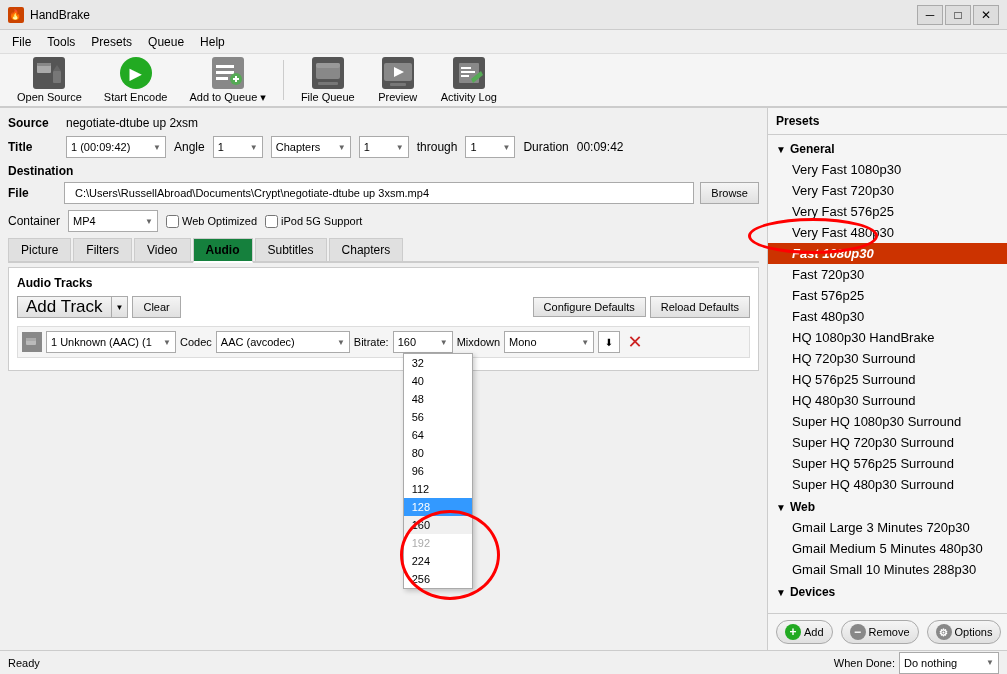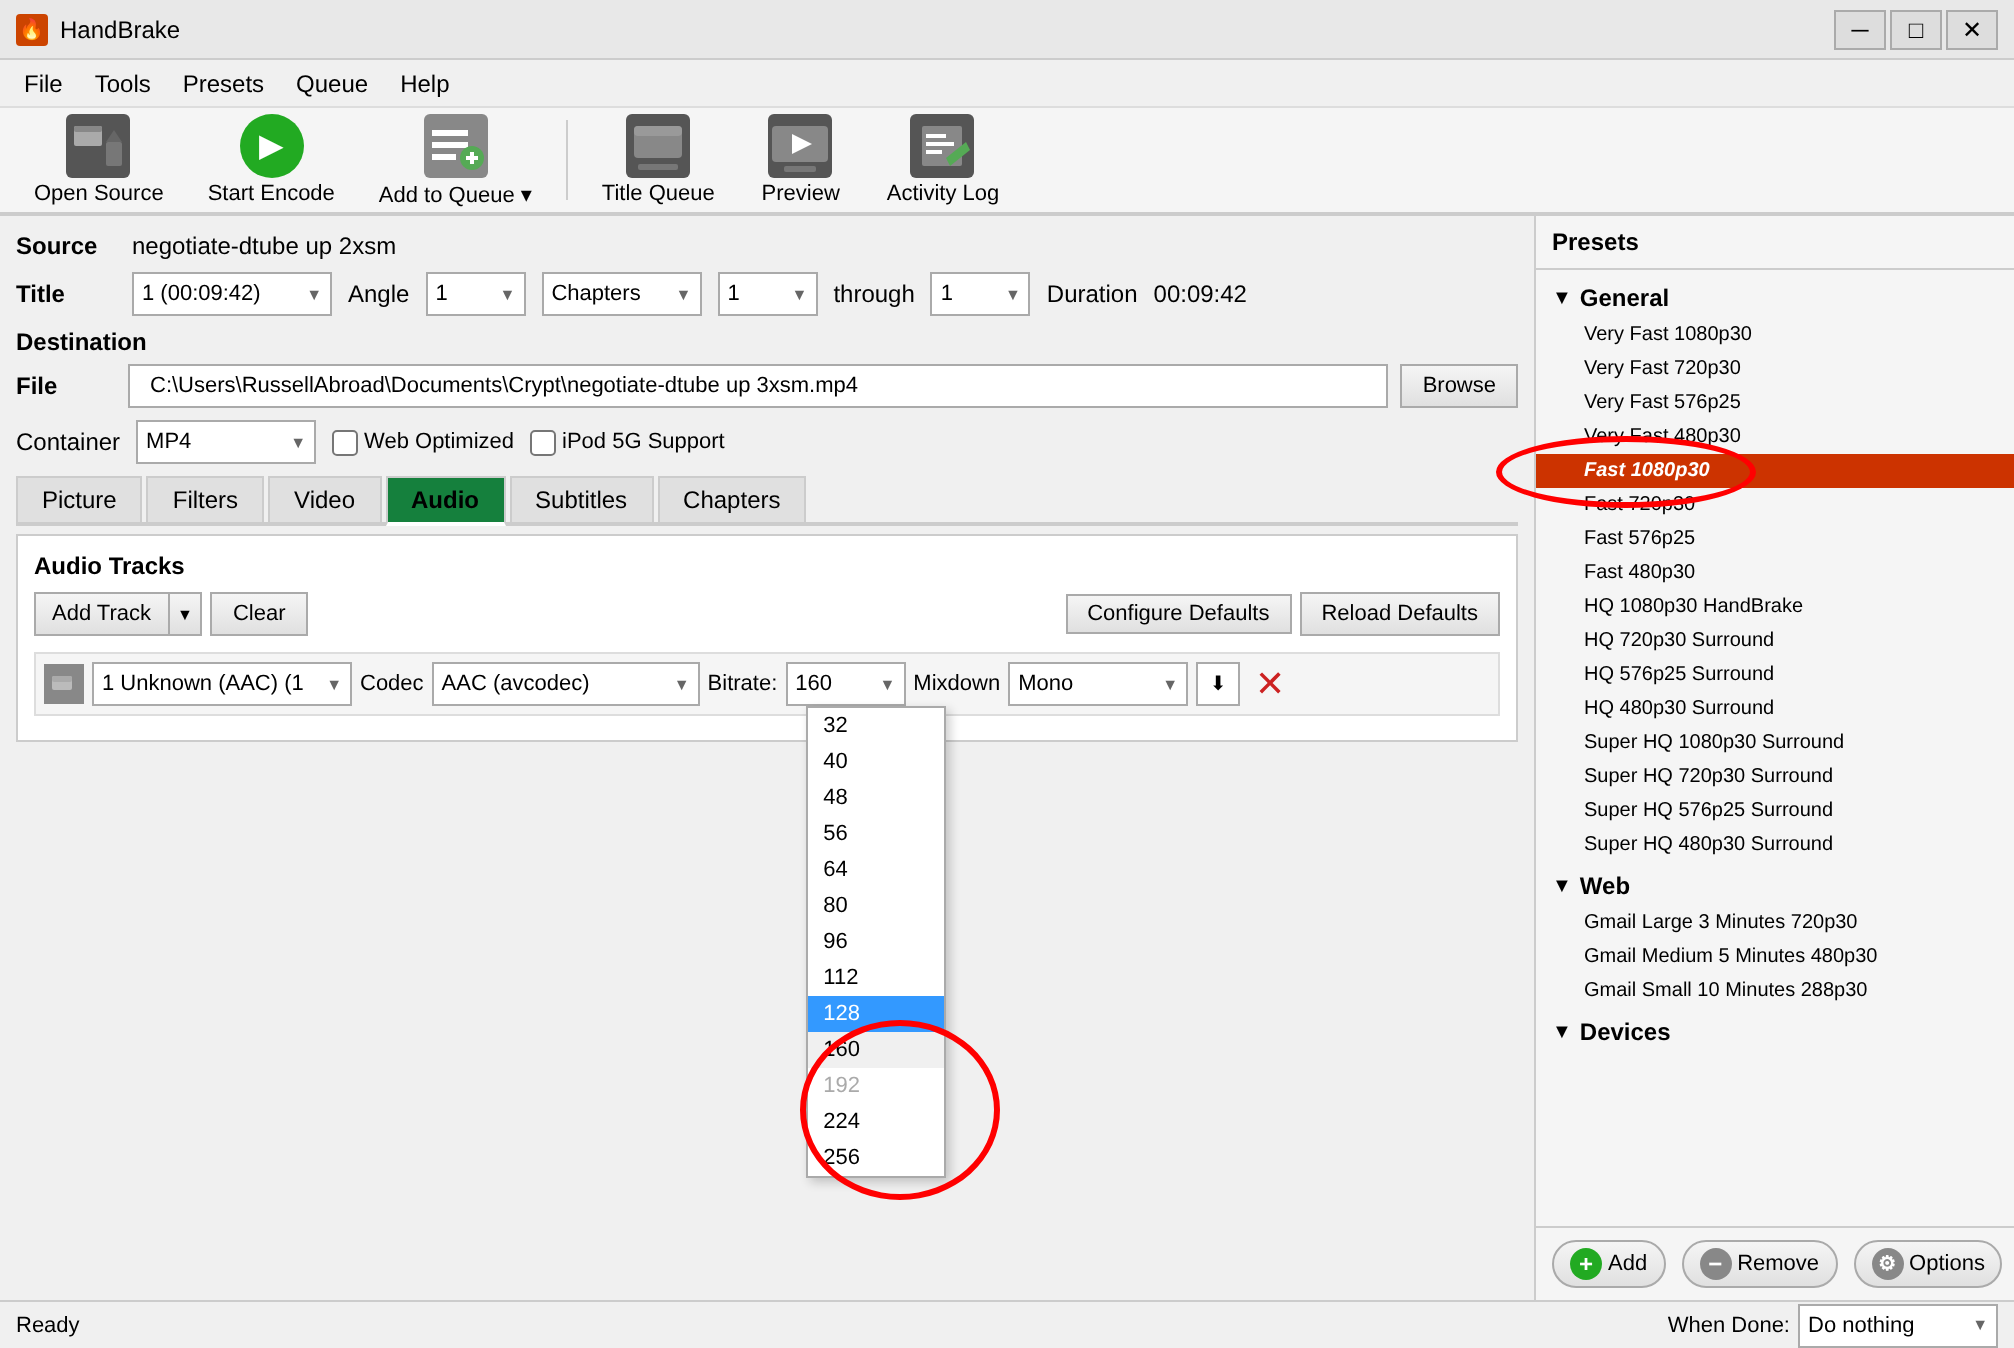--- a/index.html
+++ b/index.html
@@ -56,21 +56,21 @@
     .tabs-container { margin-bottom: 4px; }
     .tabs { display: flex; border-bottom: 2px solid #ccc; }
     .tab { padding: 4px 12px; font-size: 12px; cursor: pointer; border: 1px solid #ccc; border-bottom: none; background: #e0e0e0; margin-right: 2px; }
     .tab.active { background: #15803d; border-bottom: 2px solid white; margin-bottom: -2px; font-weight: 600; }
     
     
     .audio-section { border: 1px solid #ccc; padding: 8px; background: white; position: relative; }
     .audio-title { font-size: 12px; font-weight: 700; margin-bottom: 6px; }
     .audio-controls { display: flex; align-items: center; gap: 4px; margin-bottom: 8px; }
     .add-track-btn { display: flex; align-items: center; gap: 0; border: 1px solid #aaa; background: linear-gradient(to bottom, #f5f5f5, #e0e0e0); cursor: pointer; height: 22px; }
-    .add-track-main { padding: 0 8px; font-size: 11px; height: 100%; display: flex; align-items: center; border-right: 1px solid #aaa; text-align: right; }
+    .add-track-main { padding: 0 8px; font-size: 17px; height: 100%; display: flex; align-items: center; border-right: 1px solid #aaa; text-align: right; }
     .add-track-arrow { padding: 0 4px; font-size: 8px; height: 100%; display: flex; align-items: center; }
     .clear-btn { padding: 2px 10px; border: 1px solid #aaa; background: linear-gradient(to bottom, #f5f5f5, #e0e0e0); cursor: pointer; font-size: 11px; height: 22px; }
     .configure-btn { padding: 2px 10px; border: 1px solid #aaa; background: linear-gradient(to bottom, #f5f5f5, #e0e0e0); cursor: pointer; font-size: 11px; height: 20px; margin-left: auto; }
     .reload-btn { padding: 2px 10px; border: 1px solid #aaa; background: linear-gradient(to bottom, #f5f5f5, #e0e0e0); cursor: pointer; font-size: 11px; height: 22px; }
     
     
     .track-row { display: flex; align-items: center; gap: 4px; background: #f5f5f5; border: 1px solid #ddd; padding: 4px; margin-bottom: 4px; }
     .track-icon { width: 20px; height: 20px; background: #888; display: flex; align-items: center; justify-content: center; font-size: 8px; color: white; }
     .codec-label { font-size: 11px; }
     .bitrate-label { font-size: 11px; }
@@ -85,21 +85,21 @@
     .dropdown-item.selected { background: #3399ff; color: white; }
     .dropdown-item.current { background: #f0f0f0; }
     
     
     .right-panel { width: 240px; border-left: 1px solid #ccc; background: #f5f5f5; display: flex; flex-direction: column; }
     .presets-title { font-size: 12px; font-weight: 700; padding: 6px 8px; border-bottom: 1px solid #ccc; }
     .presets-list { flex: 1; overflow-y: auto; padding: 4px 0; }
     .preset-group { margin-bottom: 2px; }
     .preset-group-header { display: flex; align-items: center; gap: 4px; padding: 3px 8px; cursor: pointer; font-size: 12px; font-weight: 600; }
     .preset-group-arrow { font-size: 10px; }
-    .preset-item { padding: 3px 24px; font-size: 10px; cursor: pointer; }
+    .preset-item { padding: 3px 24px; font-size: 13px; cursor: pointer; }
     .preset-item.active { background: #cc3300; color: white; font-weight: bold; font-style: italic; }
     
     
     .presets-list::-webkit-scrollbar { width: 12px; }
     .presets-list::-webkit-scrollbar-track { background: #f0f0f0; }
     .presets-list::-webkit-scrollbar-thumb { background: #bbb; border: 1px solid #999; }
     
     
     .bottom-bar { display: flex; align-items: center; justify-content: space-between; padding: 4px 8px; border-top: 1px solid #ccc; background: #f0f0f0; height: 24px; }
     .status-text { font-size: 11px; }
@@ -176,21 +176,21 @@
   <div class="toolbar-separator"></div>
   <div class="toolbar-btn">
     <div class="toolbar-icon">
       <svg width="32" height="32" viewBox="0 0 32 32">
         <rect width="32" height="32" rx="3" fill="#555"></rect>
         <rect x="4" y="6" width="24" height="16" rx="2" fill="#888"></rect>
         <rect x="4" y="6" width="24" height="5" rx="2" fill="#999"></rect>
         <rect x="6" y="25" width="20" height="3" rx="1" fill="#777"></rect>
       </svg>
     </div>
-    <span>Title Queue</span>
+    <span>File Queue</span>
   </div>
   <div class="toolbar-btn">
     <div class="toolbar-icon">
       <svg width="32" height="32" viewBox="0 0 32 32">
         <rect width="32" height="32" rx="3" fill="#555"></rect>
         <rect x="2" y="6" width="28" height="18" rx="2" fill="#888"></rect>
         <polygon points="12,10 22,15 12,20" fill="white"></polygon>
         <rect x="8" y="26" width="16" height="3" rx="1" fill="#777"></rect>
       </svg>
     </div>

